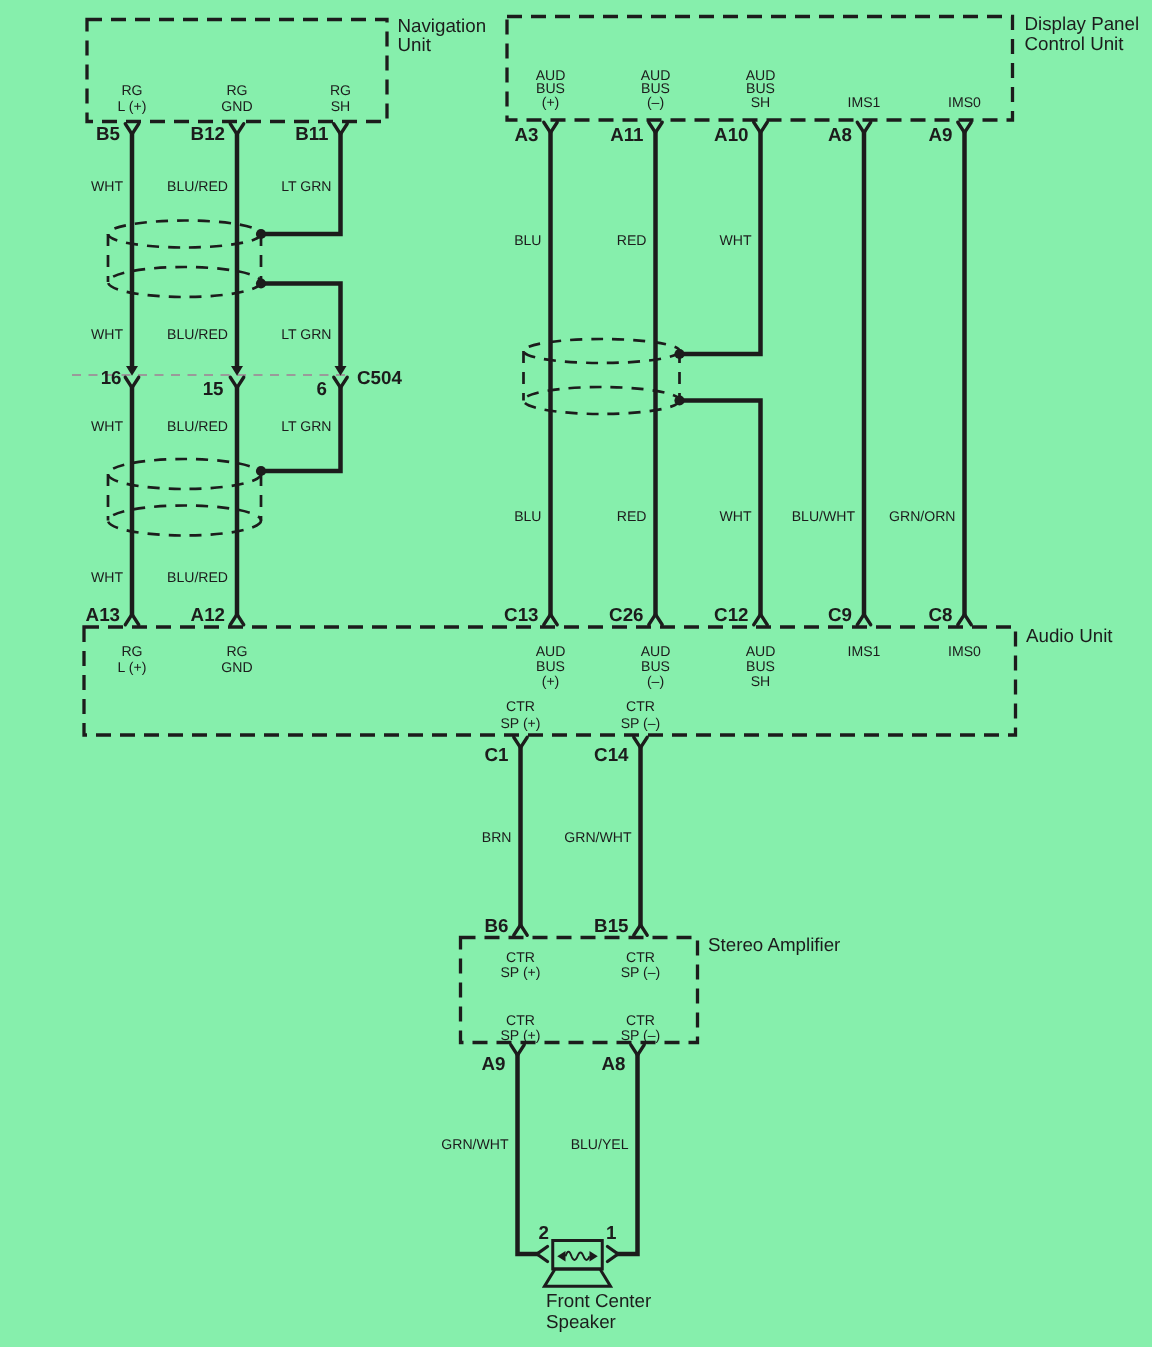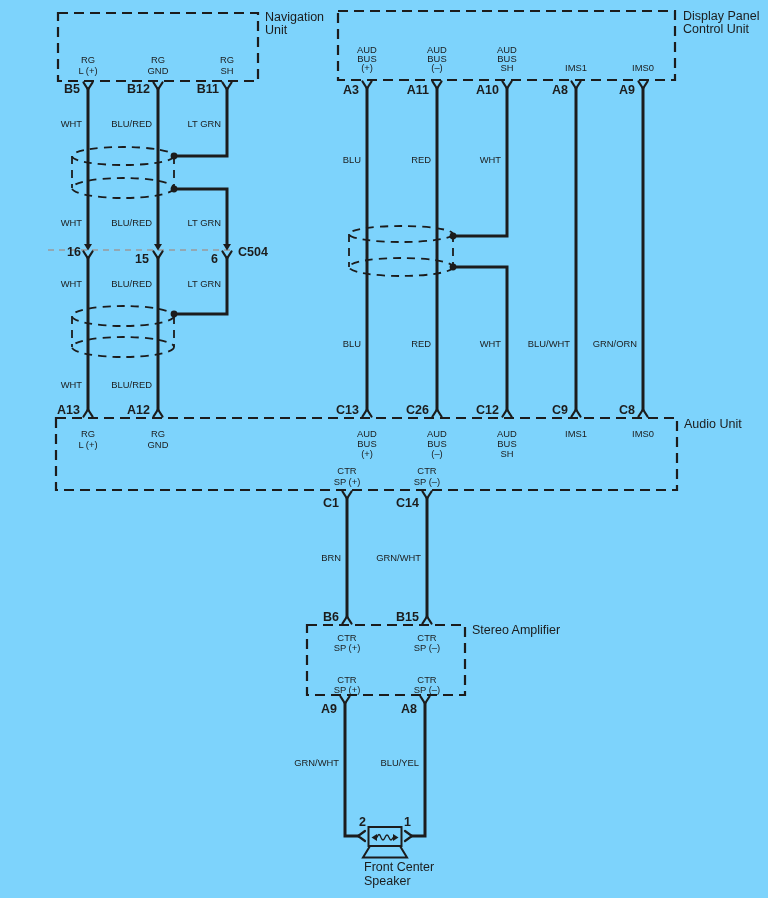--- a/index.html
+++ b/index.html
@@ -1,16 +1,16 @@
 <!DOCTYPE html>
 <html><head>
 <meta charset="utf-8">
 <style>
   html,body{margin:0;padding:0;background:#ffffff;}
-  .stage{position:relative;width:768px;height:898px;background:#7dd3fc;overflow:hidden;
+  .stage{position:relative;width:768px;height:898px;background:#86efac;overflow:hidden;
          font-family:"Liberation Sans", sans-serif;}
   svg text{fill:#1c1c1c;font-family:"Liberation Sans", sans-serif;}
   .t-unit{font-size:12.5px;}
   .t-pin{font-size:12.5px;font-weight:bold;}
   .t-sig{font-size:9.4px;}
   .t-wire{font-size:9.4px;}
   .mid{text-anchor:middle;}
   .end{text-anchor:end;}
   .box{fill:none;stroke:#1c1c1c;stroke-width:2.2;stroke-dasharray:10 6;}
   .wire{fill:none;stroke:#1c1c1c;stroke-width:3;stroke-linecap:square;stroke-linejoin:miter;}

